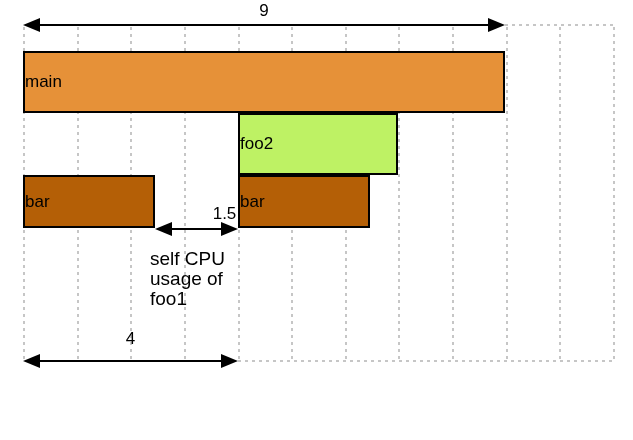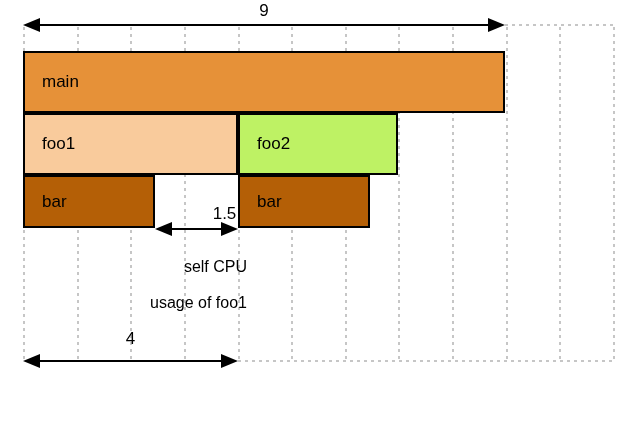--- a/index.html
+++ b/index.html
@@ -14,21 +14,21 @@
   }
   .hdots{
     position:absolute;height:2px;
     background:repeating-linear-gradient(to right,#c6c6c6 0 3px,transparent 3px 7px);
   }
   .hdots.top{left:505px;top:24px;width:109px;}
   .hdots.bottom{left:238px;top:360px;width:376px;}
   
   .frame{
     position:absolute;box-sizing:border-box;border:2px solid #000;
-    display:flex;align-items:center;padding-left:17px;font-size:17px;
+    display:flex;align-items:center;font-size:17px;
   }
   .frame.main{left:23px;top:51px;width:482px;height:62px;}
   .frame.foo1{left:23px;top:113px;width:215px;height:62px;}
   .frame.foo2{left:238px;top:113px;width:160px;height:62px;}
   .frame.bar1{left:23px;top:175px;width:132px;height:53px;}
   .frame.bar2{left:238px;top:175px;width:132px;height:53px;}
   
   .arrow{position:absolute;height:14px;}
   .arrow .shaft{position:absolute;left:10px;right:10px;top:6px;height:2px;background:#000;}
   .arrow::before,.arrow::after{
@@ -38,21 +38,21 @@
   .arrow::before{left:0;border-right:17px solid #000;}
   .arrow::after{right:0;border-left:17px solid #000;}
   .arrow9{left:23px;top:18px;width:482px;}
   .arrow4{left:23px;top:354px;width:215px;}
   .arrow15{left:155px;top:222px;width:83px;}
   
   .num{position:absolute;font-size:17px;text-align:center;}
   .num.n9{left:23px;top:1px;width:482px;}
   .num.n15{left:155px;top:204px;width:83px;margin-left:28px;}
   .num.n4{left:23px;top:329px;width:215px;}
-  .caption{position:absolute;font-size:16px;line-height:36px;text-align:right;}
+  .caption{position:absolute;font-size:19px;line-height:20px;text-align:left;}
   .caption.self{left:150px;top:249px;width:97px;}
   .caption.total{left:51px;top:376px;width:170px;}
 </style>
 </head>
 <body>
 
 <div class="canvas">
 
   <div id="grid">
       <div class="gridline" style="left: 23px;"></div>
@@ -66,23 +66,20 @@
       <div class="gridline" style="left: 452px;"></div>
       <div class="gridline" style="left: 506px;"></div>
       <div class="gridline" style="left: 559px;"></div>
       <div class="gridline" style="left: 613px;"></div>
     </div>
   <div class="hdots top"></div>
   <div class="hdots bottom"></div>
 
   <div class="frame main" style="background: rgb(230, 145, 56);">
     <span>main</span>
-  </div>
-  <div class="frame foo1" style="background: rgb(249, 203, 156);">
-    <span>foo1</span>
   </div>
   <div class="frame foo2" style="background: #bef264;">
     <span>foo2</span>
   </div>
   <div class="frame bar1" style="background: rgb(180, 95, 6);">
     <span>bar</span>
   </div>
   <div class="frame bar2" style="background: rgb(180, 95, 6);">
     <span>bar</span>
   </div>

